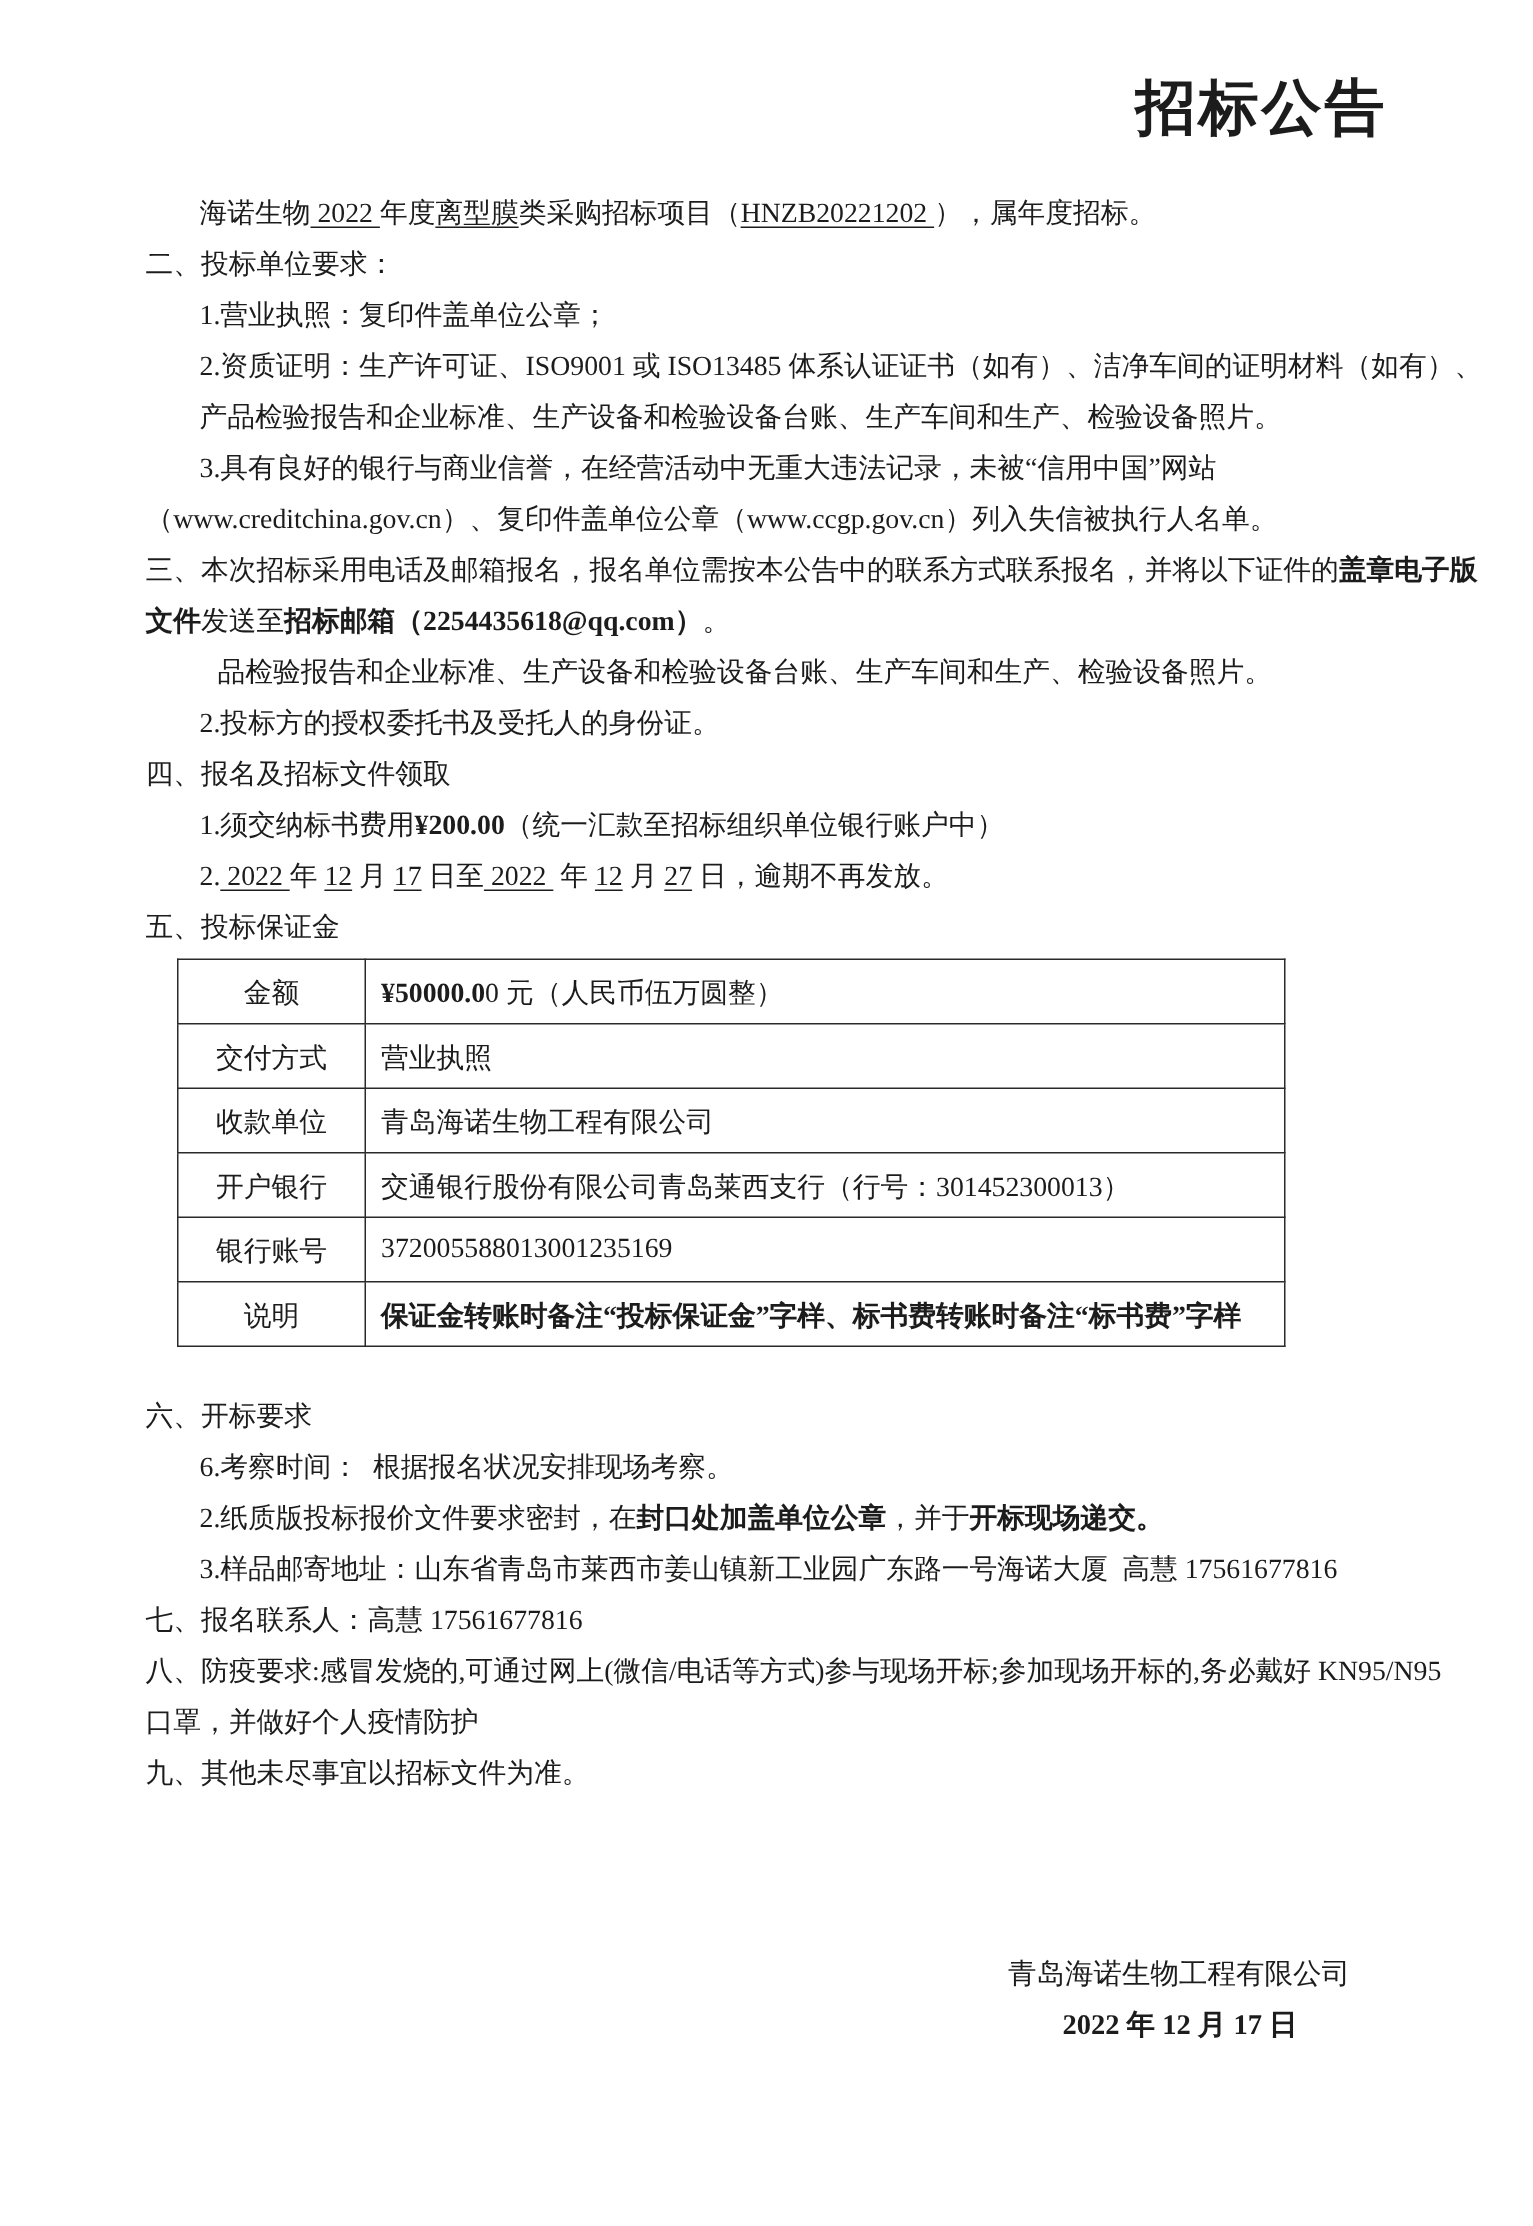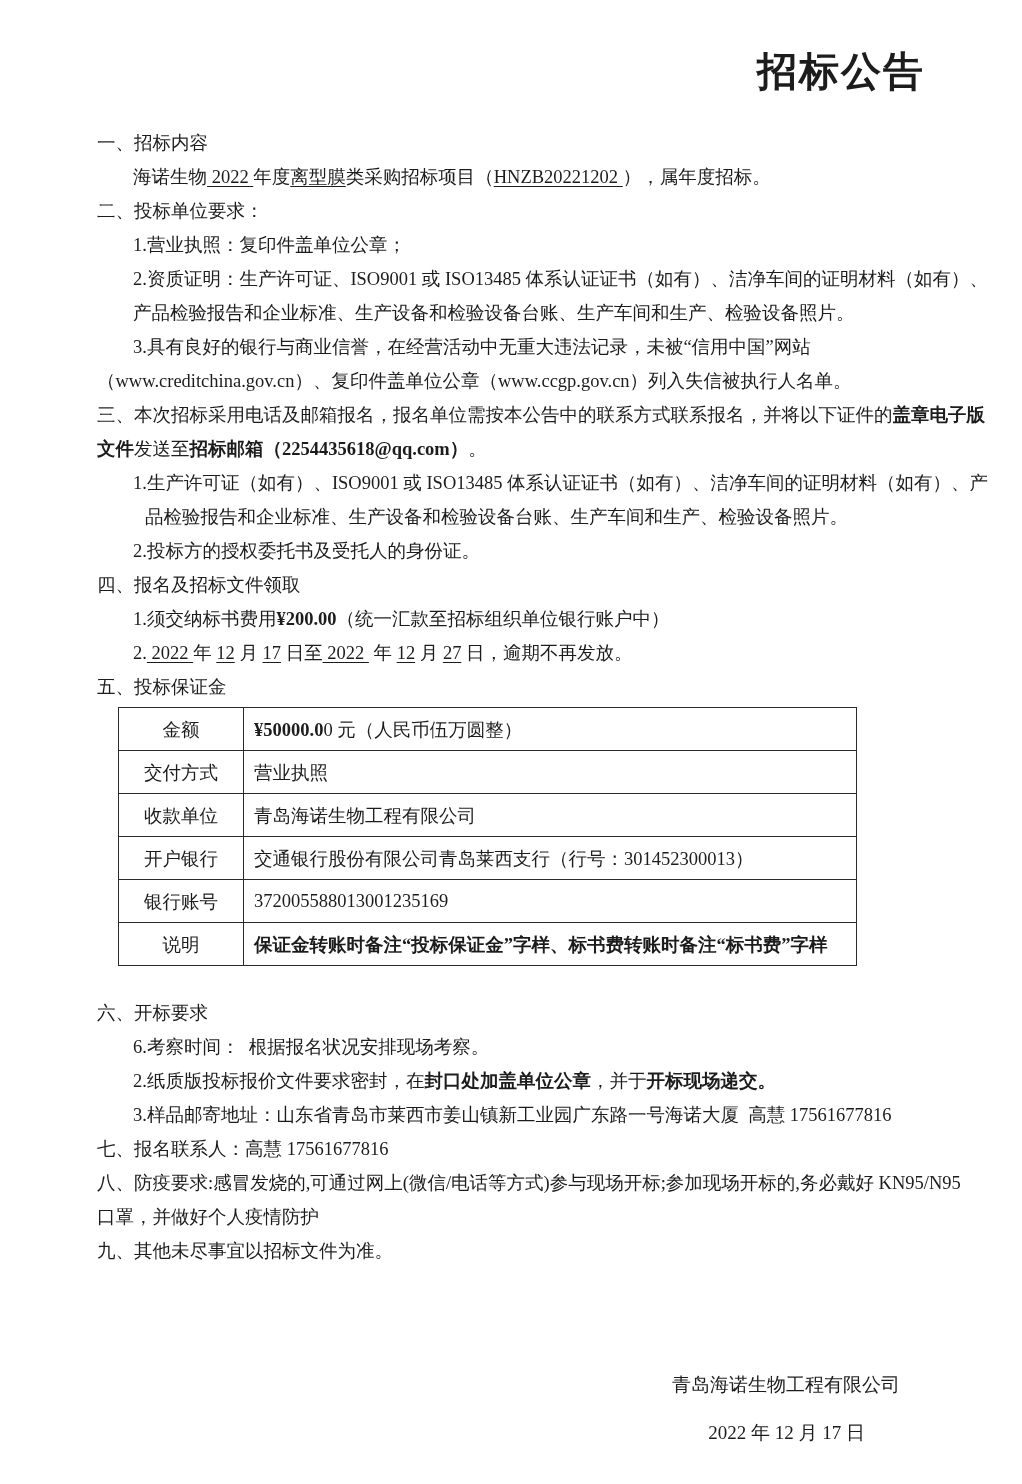--- a/index.html
+++ b/index.html
@@ -21,41 +21,39 @@
   table.deposit{border-collapse:collapse;margin:3px 16px 30px 21px;table-layout:fixed;}
   table.deposit td{
     border:1.5px solid #2a2a2a;height:40px;font-size:18.5px;
     white-space:pre;overflow:visible;
   }
   td.cell-label{width:122px;text-align:center;}
   td.cell-value{width:592px;padding:0 10px;}
   .footer{margin-top:100px;}
   .footer-line{font-size:19px;line-height:34px;text-align:right;white-space:pre;}
   .footer-company{padding-right:25px;}
-  .footer-date{padding-right:60px;margin-top:14px;}
+  .footer-date{padding-right:60px;font-weight:bold;}
 </style>
 </head>
 <body>
 
 <div class="page">
 
   <h1 class="doc-title">招标公告</h1>
 
   <div>
-      <div class="line ind0"><span>一、招标内容</span></div>
       <div class="line ind1"><span>海诺生物</span><span class="u"> 2022 </span><span>年度</span><span class="u">离型膜</span><span>类采购招标项目（</span><span class="u">HNZB20221202 </span><span>），属年度招标。</span></div>
       <div class="line ind0"><span>二、投标单位要求：</span></div>
       <div class="line ind1"><span>1.营业执照：复印件盖单位公章；</span></div>
       <div class="line ind1"><span>2.资质证明：生产许可证、ISO9001 或 ISO13485 体系认证证书（如有）、洁净车间的证明材料（如有）、</span></div>
       <div class="line ind1"><span>产品检验报告和企业标准、生产设备和检验设备台账、生产车间和生产、检验设备照片。</span></div>
       <div class="line ind1"><span>3.具有良好的银行与商业信誉，在经营活动中无重大违法记录，未被“信用中国”网站</span></div>
       <div class="line ind0"><span>（www.creditchina.gov.cn）、复印件盖单位公章（www.ccgp.gov.cn）列入失信被执行人名单。</span></div>
       <div class="line ind0"><span>三、本次招标采用电话及邮箱报名，报名单位需按本公告中的联系方式联系报名，并将以下证件的</span><span class="b">盖章电子版</span></div>
       <div class="line ind0"><span class="b">文件</span><span>发送至</span><span class="b">招标邮箱（2254435618@qq.com）</span><span>。</span></div>
-      <div class="line ind1"><span>1.生产许可证（如有）、ISO9001 或 ISO13485 体系认证证书（如有）、洁净车间的证明材料（如有）、产</span></div>
       <div class="line ind2"><span>品检验报告和企业标准、生产设备和检验设备台账、生产车间和生产、检验设备照片。</span></div>
       <div class="line ind1"><span>2.投标方的授权委托书及受托人的身份证。</span></div>
       <div class="line ind0"><span>四、报名及招标文件领取</span></div>
       <div class="line ind1"><span>1.须交纳标书费用</span><span class="b">¥200.00</span><span>（统一汇款至招标组织单位银行账户中）</span></div>
       <div class="line ind1"><span>2.</span><span class="u"> 2022 </span><span>年 </span><span class="u">12</span><span> 月 </span><span class="u">17</span><span> 日至</span><span class="u"> 2022 </span><span> 年 </span><span class="u">12</span><span> 月 </span><span class="u">27</span><span> 日，逾期不再发放。</span></div>
       <div class="line ind0"><span>五、投标保证金</span></div>
     </div>
 
   <table class="deposit">
     <tbody>

